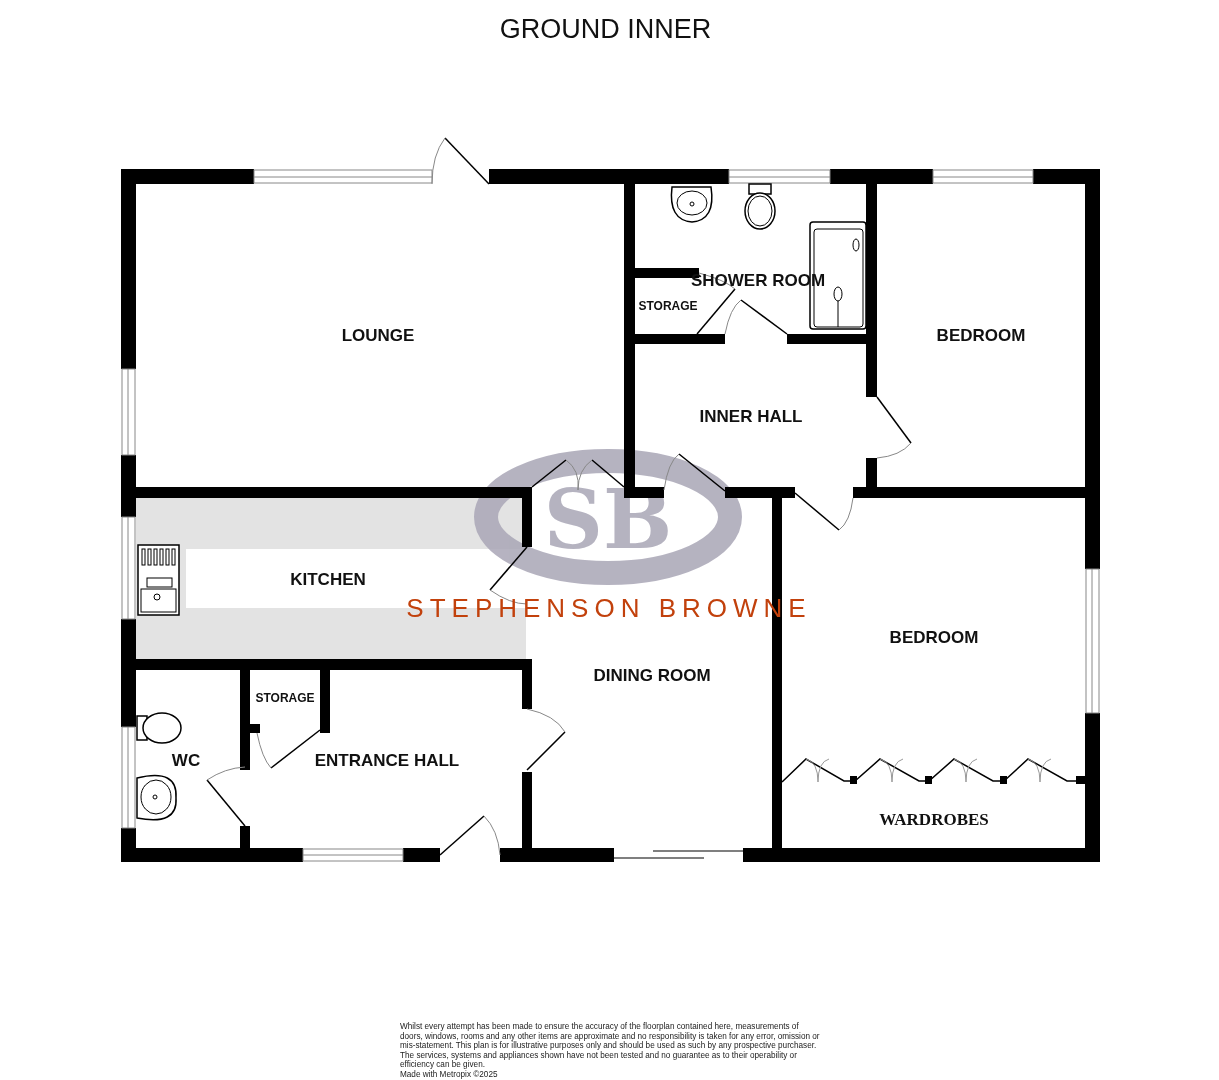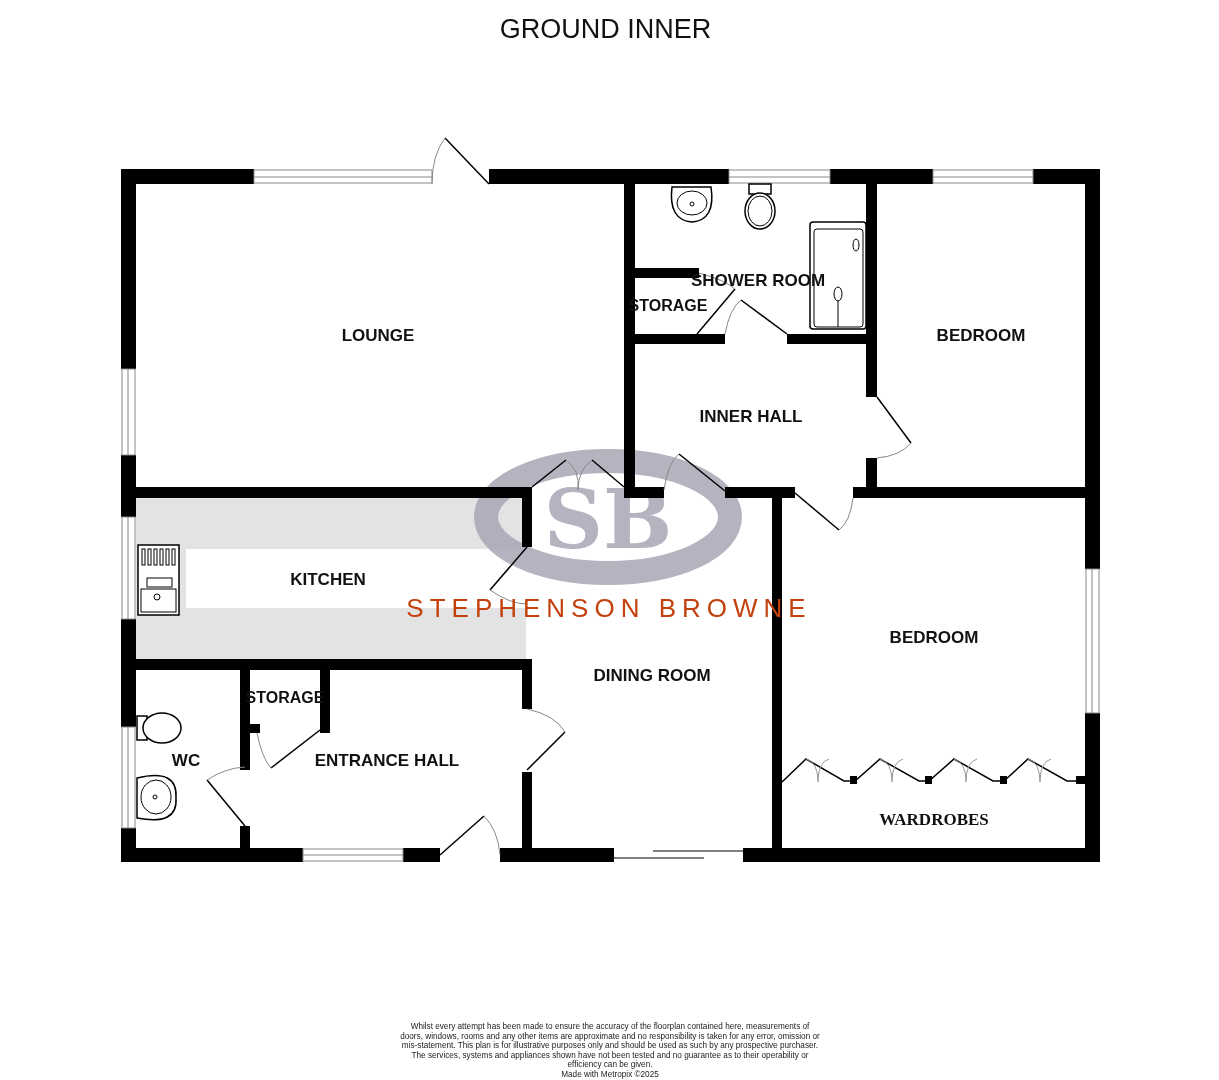--- a/index.html
+++ b/index.html
@@ -1,23 +1,23 @@
 <!DOCTYPE html>
 <html><head>
   <meta charset="utf-8">
   <style>
     html, body { margin: 0; padding: 0; background: #ffffff; }
     body { width: 1219px; height: 1080px; position: relative; overflow: hidden; font-family: "Liberation Sans", sans-serif; }
     #plan { position: absolute; left: 0; top: 0; }
     .title { position: absolute; left: 0; width: 1211px; top: 14px; text-align: center; font-size: 27px; color: #111; font-family: "Liberation Sans", sans-serif; }
     .lbl { position: absolute; font-weight: bold; color: #111; font-family: "Liberation Sans", sans-serif; white-space: nowrap; transform: translate(-50%, -50%); }
     .big { font-size: 17px; }
-    .small { font-size: 16px; }
+    .small { font-size: 12px; }
     .wm-text { position: absolute; left: 609px; top: 608px; transform: translate(-50%, -50%); font-size: 26px; letter-spacing: 6px; color: #c2410c; font-family: "Liberation Sans", sans-serif; white-space: nowrap; }
-    .disclaimer { position: absolute; left: 400px; width: 420px; top: 1022px; font-size: 8.2px; line-height: 9.6px; text-align: center; color: #222; font-family: "Liberation Sans", sans-serif; }
+    .disclaimer { position: absolute; left: 400px; width: 420px; top: 1022px; font-size: 8.2px; line-height: 9.6px; text-align: left; color: #222; font-family: "Liberation Sans", sans-serif; }
   </style>
 </head>
 <body>
 
 <svg id="plan" width="1219" height="1080" viewBox="0 0 1219 1080">
 
   <rect x="136" y="498" width="390" height="161" fill="#e3e3e3"></rect>
   <rect x="186" y="549" width="340" height="59" fill="#ffffff"></rect>
 
   <g opacity="0.85">

